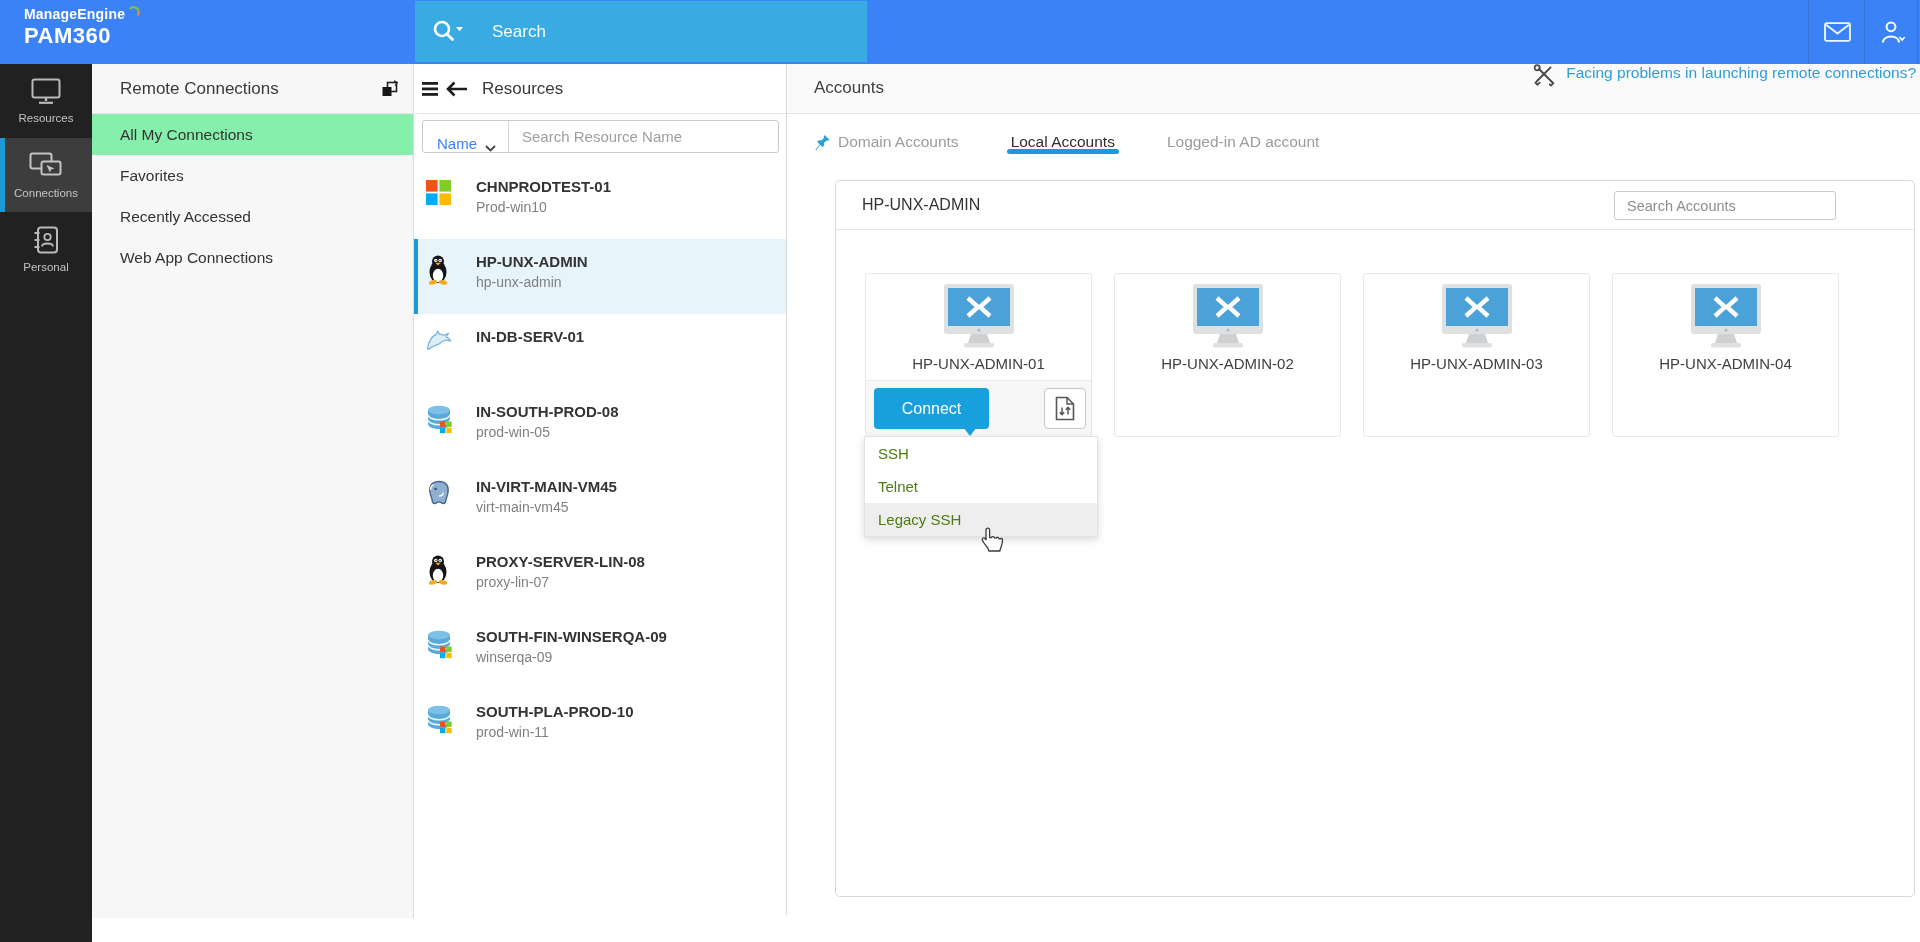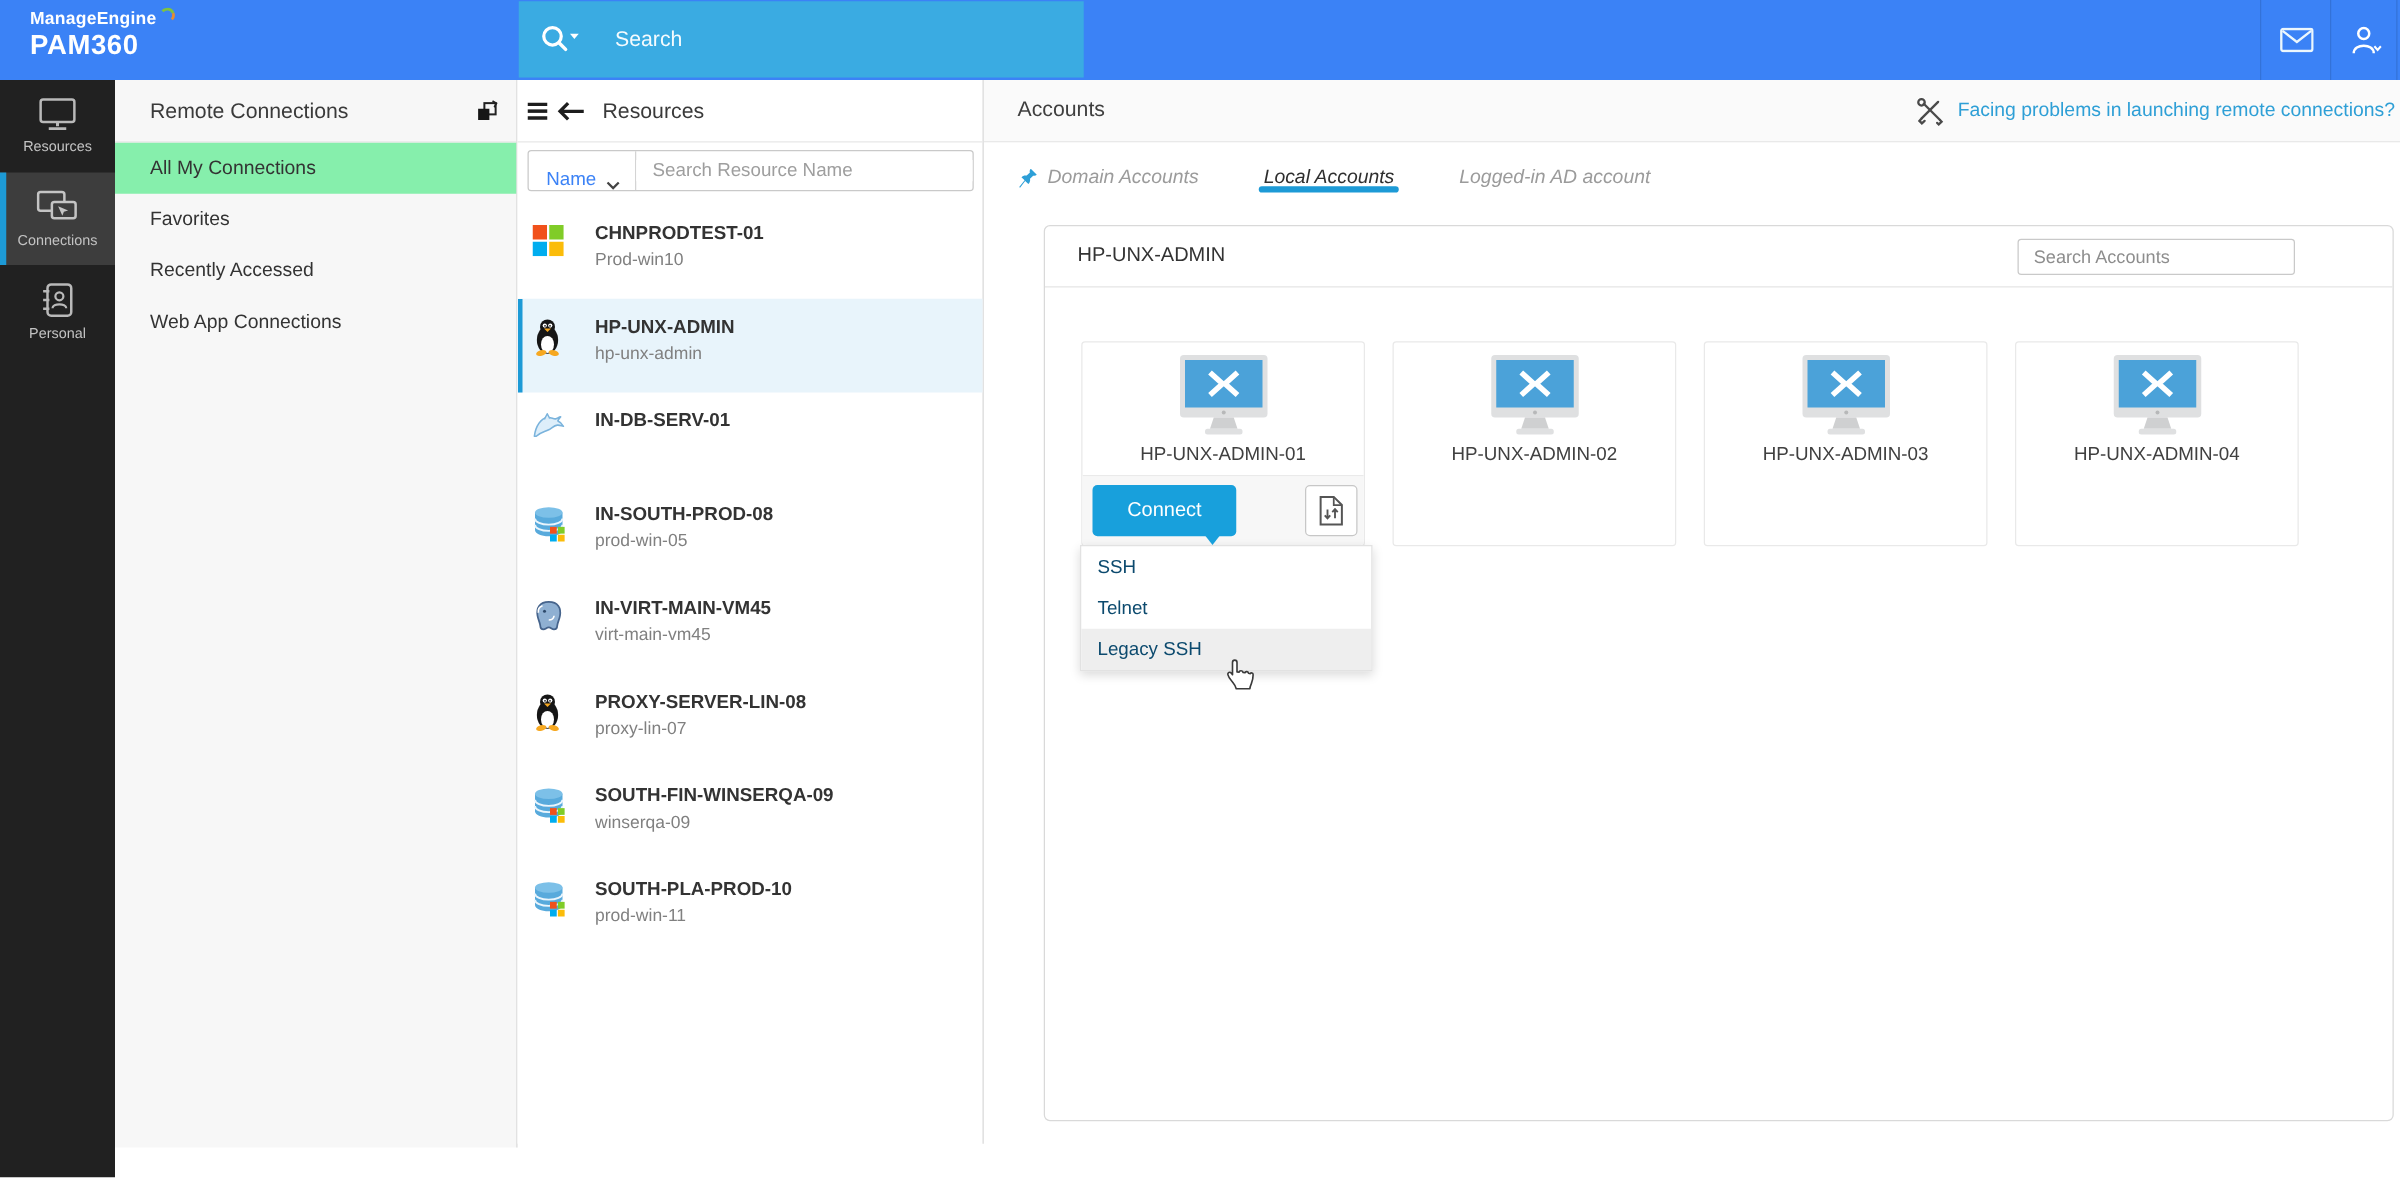--- a/index.html
+++ b/index.html
@@ -48,42 +48,42 @@
   .res-list { position:absolute; left:0; top:100px; width:372px; }
   .res-row { position:relative; height:75px; padding:14px 0 0 12px; display:flex; cursor:pointer; }
   .res-row .ric { width:38px; flex:0 0 38px; padding-top:2px; }
   .res-row .rname { font-size:15px; font-weight:700; color:#333; padding-left:12px; }
   .res-row .rdesc { font-size:14px; color:#808080; padding-left:12px; margin-top:4px; }
   .res-row.sel { background:#e8f4fb; box-shadow:inset 4px 0 0 #1d9ad6; }
 
   
   .main-head { position:absolute; left:787px; top:64px; width:1133px; height:50px; background:#fafafa; border-bottom:1px solid #e4e4e4; }
   .main-title { position:absolute; left:27px; top:14px; font-size:17px; color:#3f3f3f; }
-  .help-link { position:absolute; right:4px; top:0; height:50px; display:flex; align-items:center; gap:10px; cursor:pointer; }
+  .help-link { position:absolute; right:4px; top:0; height:50px; display:flex; gap:10px; cursor:pointer; }
   .help-link .txt { color:#2e9fd6; font-size:15.5px; }
   .tabs { position:absolute; left:787px; top:114px; width:1133px; height:52px; background:#fff; display:flex; align-items:center; padding-left:28px; }
-  .tab { position:relative; display:flex; align-items:center; gap:8px; margin-right:52px; font-size:15.5px; color:#9b9b9b; cursor:pointer; height:100%; padding-top:4px;font-style:italic; }
+  .tab { position:relative; display:flex; align-items:center; gap:8px; margin-right:52px; font-size:15.5px; color:#9b9b9b; cursor:pointer; height:100%; padding-top:4px; }
   .tab.active { color:#2e2e2e; }
   .tab.active::after { content:""; position:absolute; left:-4px; right:-4px; bottom:12px; height:5px; border-radius:3px; background:#1d9ad6; }
 
   .acct-card { position:absolute; left:835px; top:180px; width:1080px; height:717px; background:#fff; border:1px solid #d9d9d9; border-radius:5px; }
   .card-head { position:relative; height:49px; border-bottom:1px solid #e5e5e5; }
   .card-title { position:absolute; left:26px; top:15px; font-size:16px; color:#333; }
   .acct-search { position:absolute; right:78px; top:10px; width:222px; height:29px; border:1px solid #c9c9c9; border-radius:3px; font-size:14.5px; color:#333; padding-left:12px; outline:none; font-family:"Liberation Sans",sans-serif; }
   .acct-search::placeholder { color:#8d8d8d; }
 
   .tile { position:absolute; top:92px; width:227px; height:164px; border:1px solid #e9e9e9; border-radius:3px; background:#fff; }
   .tile .icon-wrap { width:76px; margin:10px auto 0; }
   .tile .alabel { text-align:center; margin-top:7px; font-size:15px; color:#404040; }
   .connect-strip { position:absolute; left:0; right:0; bottom:0; height:56px; background:#f7f7f7; border-top:1px solid #eaeaea; border-radius:0 0 3px 3px; }
   .connect-btn { position:absolute; left:8px; top:7px; width:115px; height:41px; background:#18a0dc; border:none; border-radius:4px; color:#fff; font-size:16px; cursor:pointer; font-family:"Liberation Sans",sans-serif; }
   .file-btn { position:absolute; left:178px; top:7px; width:42px; height:41px; background:#fff; border:1px solid #c7c7c7; border-radius:4px; display:flex; align-items:center; justify-content:center; cursor:pointer; }
   .connect-caret { position:absolute; left:127px; top:246px; width:0; height:0; border-left:7px solid transparent; border-right:7px solid transparent; border-top:9px solid #18a0dc; z-index:12; }
   .proto-menu { position:absolute; left:28px; top:255px; width:234px; background:#fff; border:1px solid #e2e2e2; box-shadow:0 3px 8px rgba(0,0,0,.15); z-index:11; }
-  .proto-item { height:33px; line-height:33px; padding-left:13px; font-size:15px; color:#0c4a6e; cursor:pointer; }
+  .proto-item { height:33px; line-height:33px; padding-left:13px; font-size:15px; color:#4d7c0f; cursor:pointer; }
   .proto-item.hover { background:#eeeeee; }
 
   .cursor { position:absolute; left:977px; top:525px; z-index:40; pointer-events:none; }
 </style>
 </head>
 <body>
 
 <div class="topbar">
   <div class="brand">
     <div class="brand-top">

